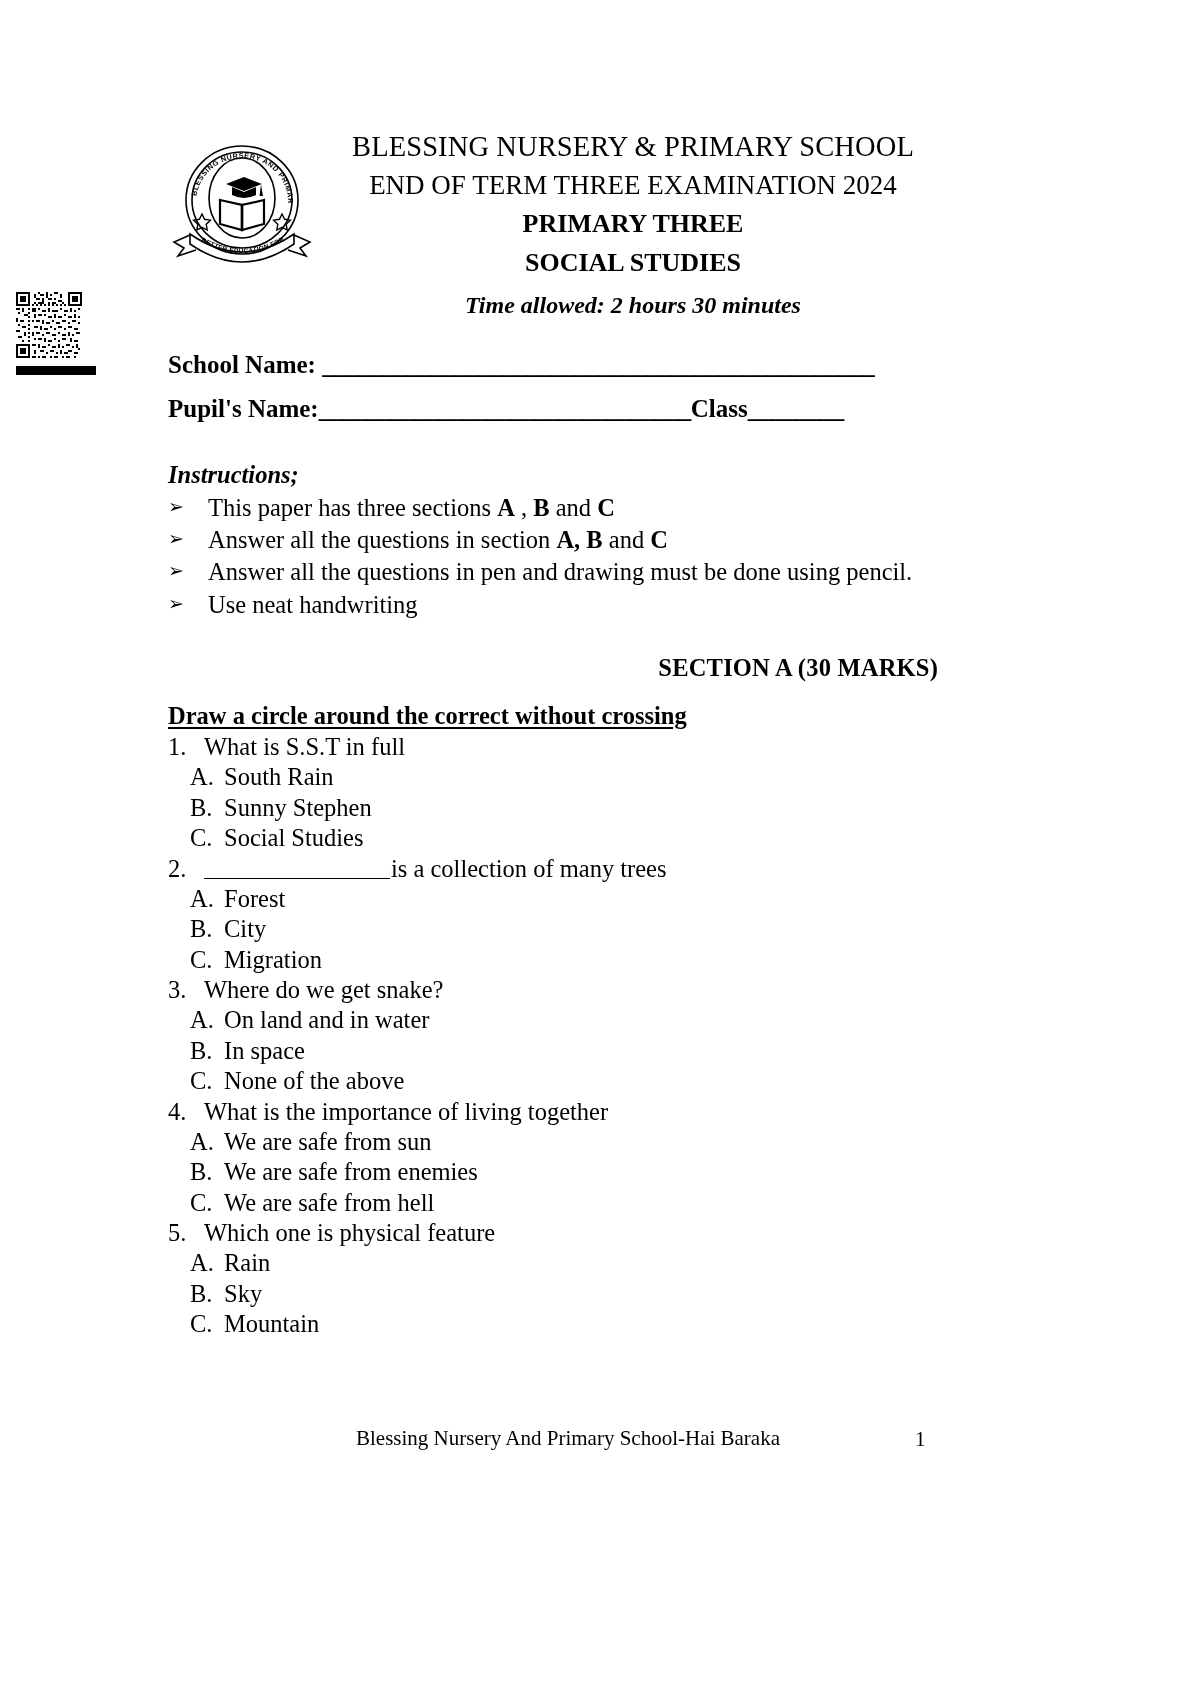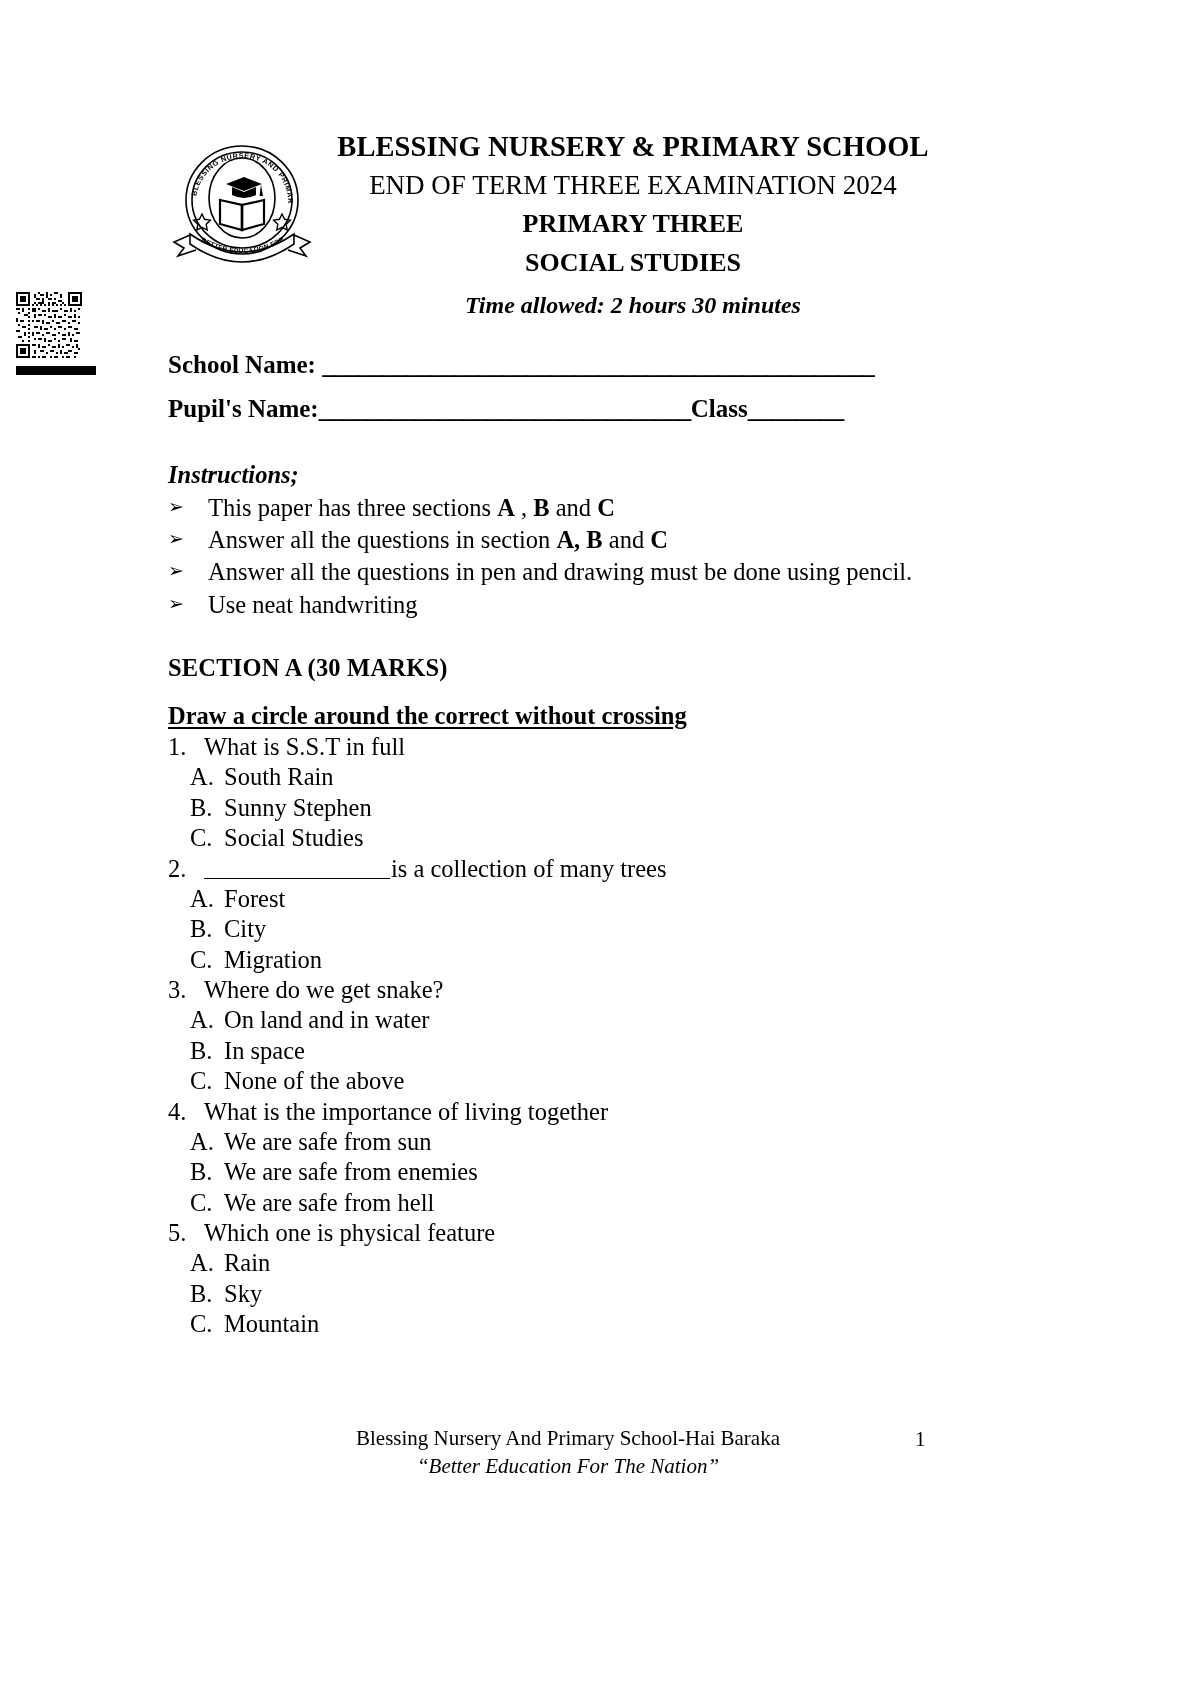--- a/index.html
+++ b/index.html
@@ -56,21 +56,21 @@
     height: 140px;
   }
   #logo-svg { display: block; }
 
   #header-lines {
     margin-left: 0;
     text-align: center;
     padding-left: 160px;
   }
   .h-school {
-    font-weight: bold;
+    font-weight: normal;
     font-size: 28.5px;
     line-height: 1.32;
     letter-spacing: 0.1px;
     white-space: nowrap;
   }
   .h-exam {
     font-size: 27px;
     line-height: 1.42;
     white-space: nowrap;
   }
@@ -130,21 +130,21 @@
     line-height: 1.55;
   }
   .instr-text {
     flex: 1 1 auto;
     font-size: 24.5px;
   }
   .instr-text b { font-weight: bold; }
 
   
   #section-a {
-    text-align: left;
+    text-align: right;
     font-weight: bold;
     font-size: 24.5px;
     margin-top: 34px;
     letter-spacing: 0.2px;
   }
 
   
   #directive {
     margin-top: 20px;
     font-weight: bold;
@@ -562,15 +562,14 @@
           <span class="opt-letter">C.</span>
           <span class="opt-text">Mountain</span>
         </div>
       </div>
     </div>
 
 </div>
 
 <div id="footer">
   <div id="footer-school">Blessing Nursery And Primary School-Hai Baraka</div>
-  <div id="footer-motto">“Better Education For The Nation”</div>
 </div>
 <div id="page-number">1</div>
 
 </body></html>

